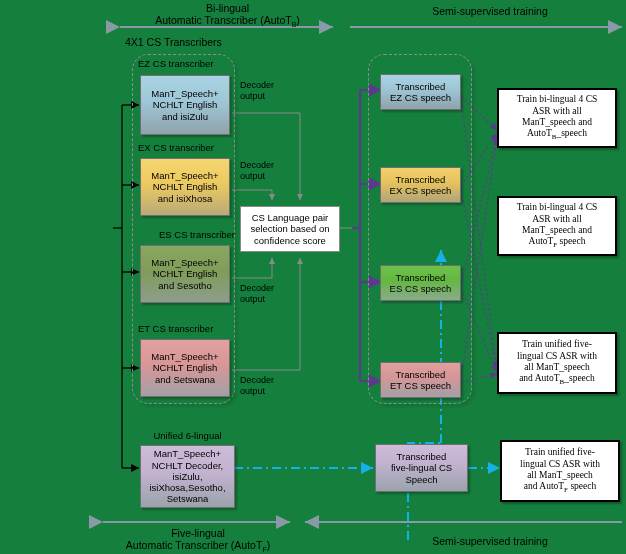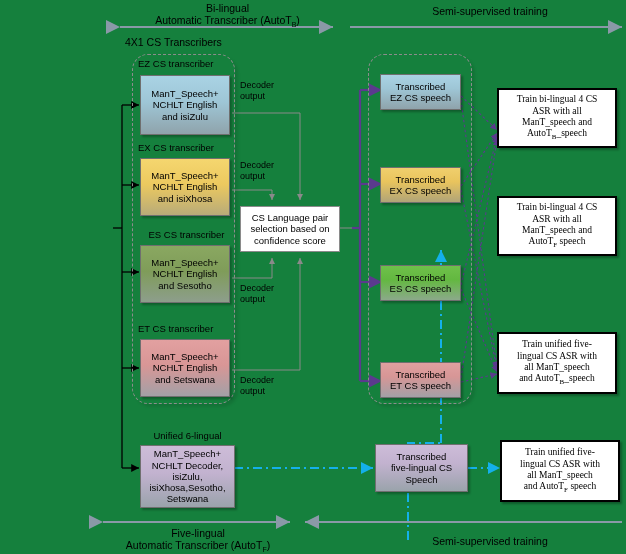--- a/index.html
+++ b/index.html
@@ -141,21 +141,21 @@
   <div class="abs lbl" style="left:138px;top:142px;width:95px;text-align:left;font-size:9.5px;">EX CS transcriber</div>
   <div class="abs box bx" style="left:140px;top:158px;width:90px;height:58px;">
     <div>
       <span>ManT_Speech+</span>
       <span>NCHLT English</span>
       <span>and isiXhosa</span>
     </div>
   </div>
   <div class="abs lbl lbl-wrap" style="left:240px;top:160px;width:50px;text-align:left;font-size:9px;">Decoder output</div>
 
-  <div class="abs lbl" style="left:138px;top:229px;width:97px;text-align:center;font-size:9.5px;">ES CS transcriber</div>
+  <div class="abs lbl" style="left:138px;top:229px;width:97px;text-align:right;font-size:9.5px;">ES CS transcriber</div>
   <div class="abs box bs" style="left:140px;top:245px;width:90px;height:58px;">
     <div>
       <span>ManT_Speech+</span>
       <span>NCHLT English</span>
       <span>and Sesotho</span>
     </div>
   </div>
   <div class="abs lbl lbl-wrap" style="left:240px;top:283px;width:50px;text-align:left;font-size:9px;">Decoder output</div>
 
   <div class="abs lbl" style="left:138px;top:323px;width:95px;text-align:left;font-size:9.5px;">ET CS transcriber</div>

